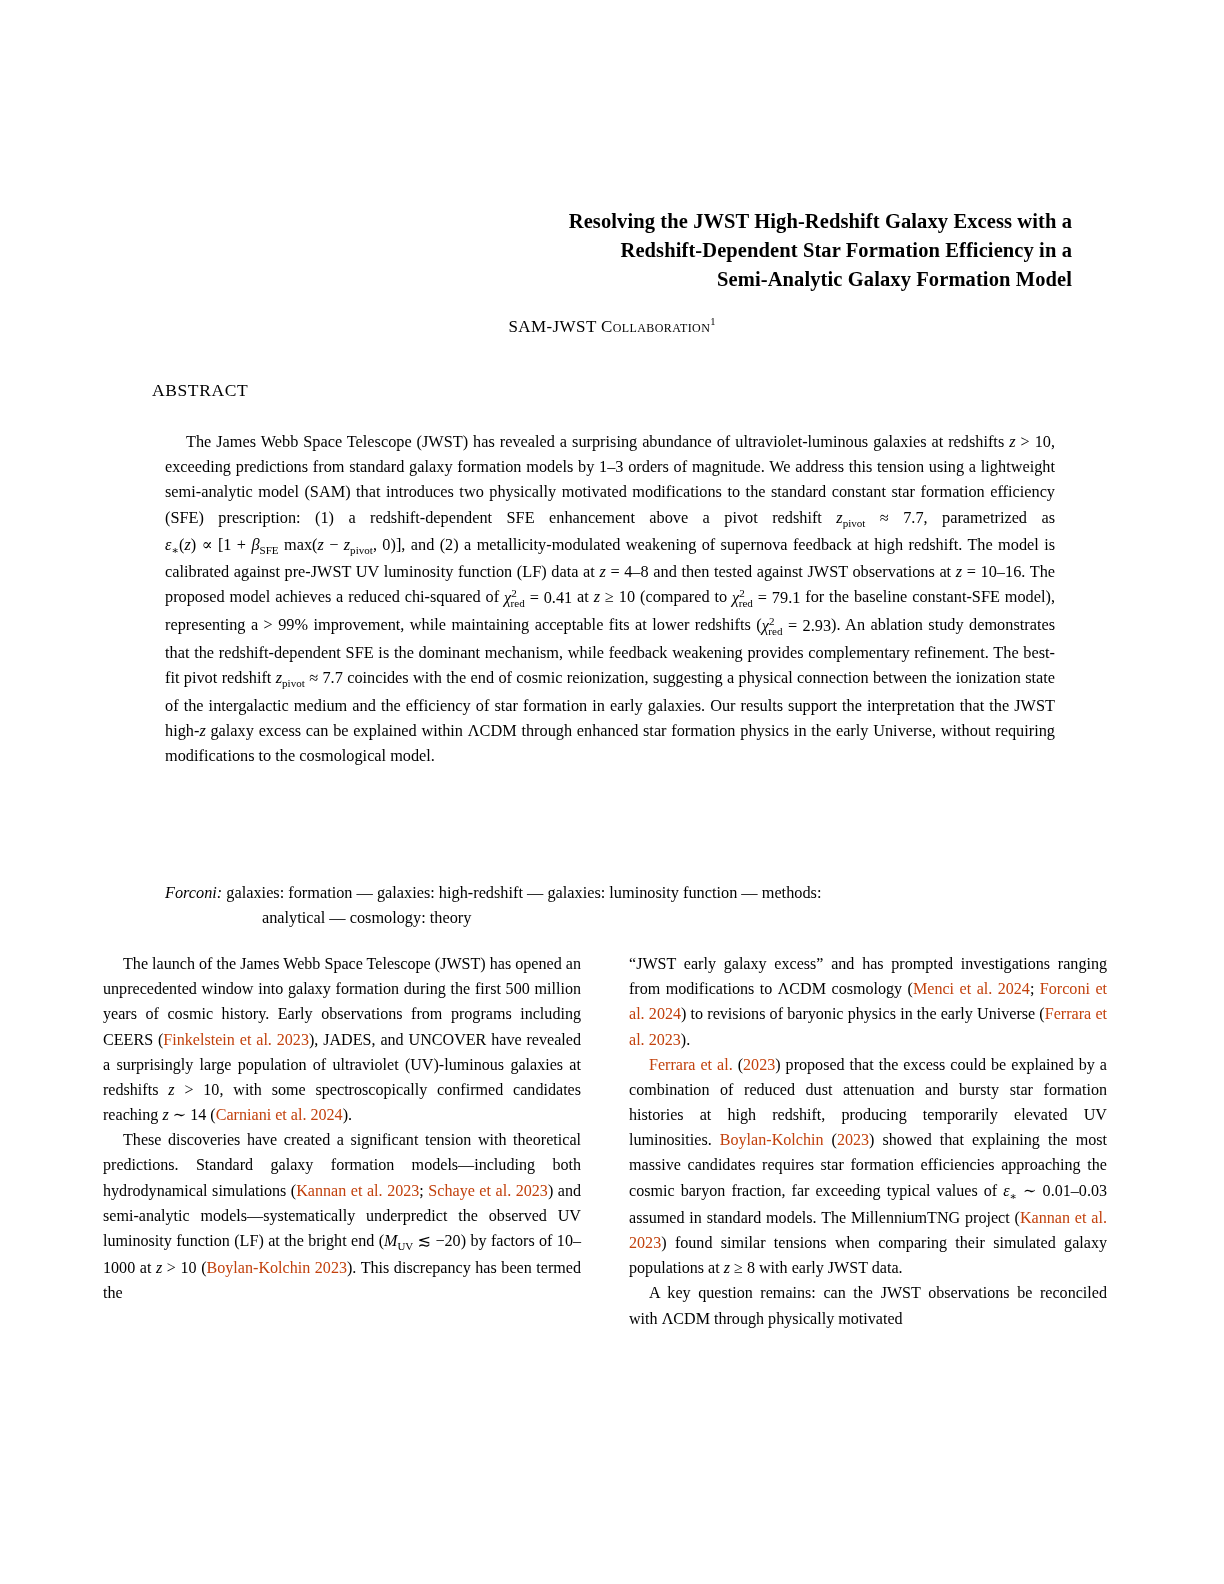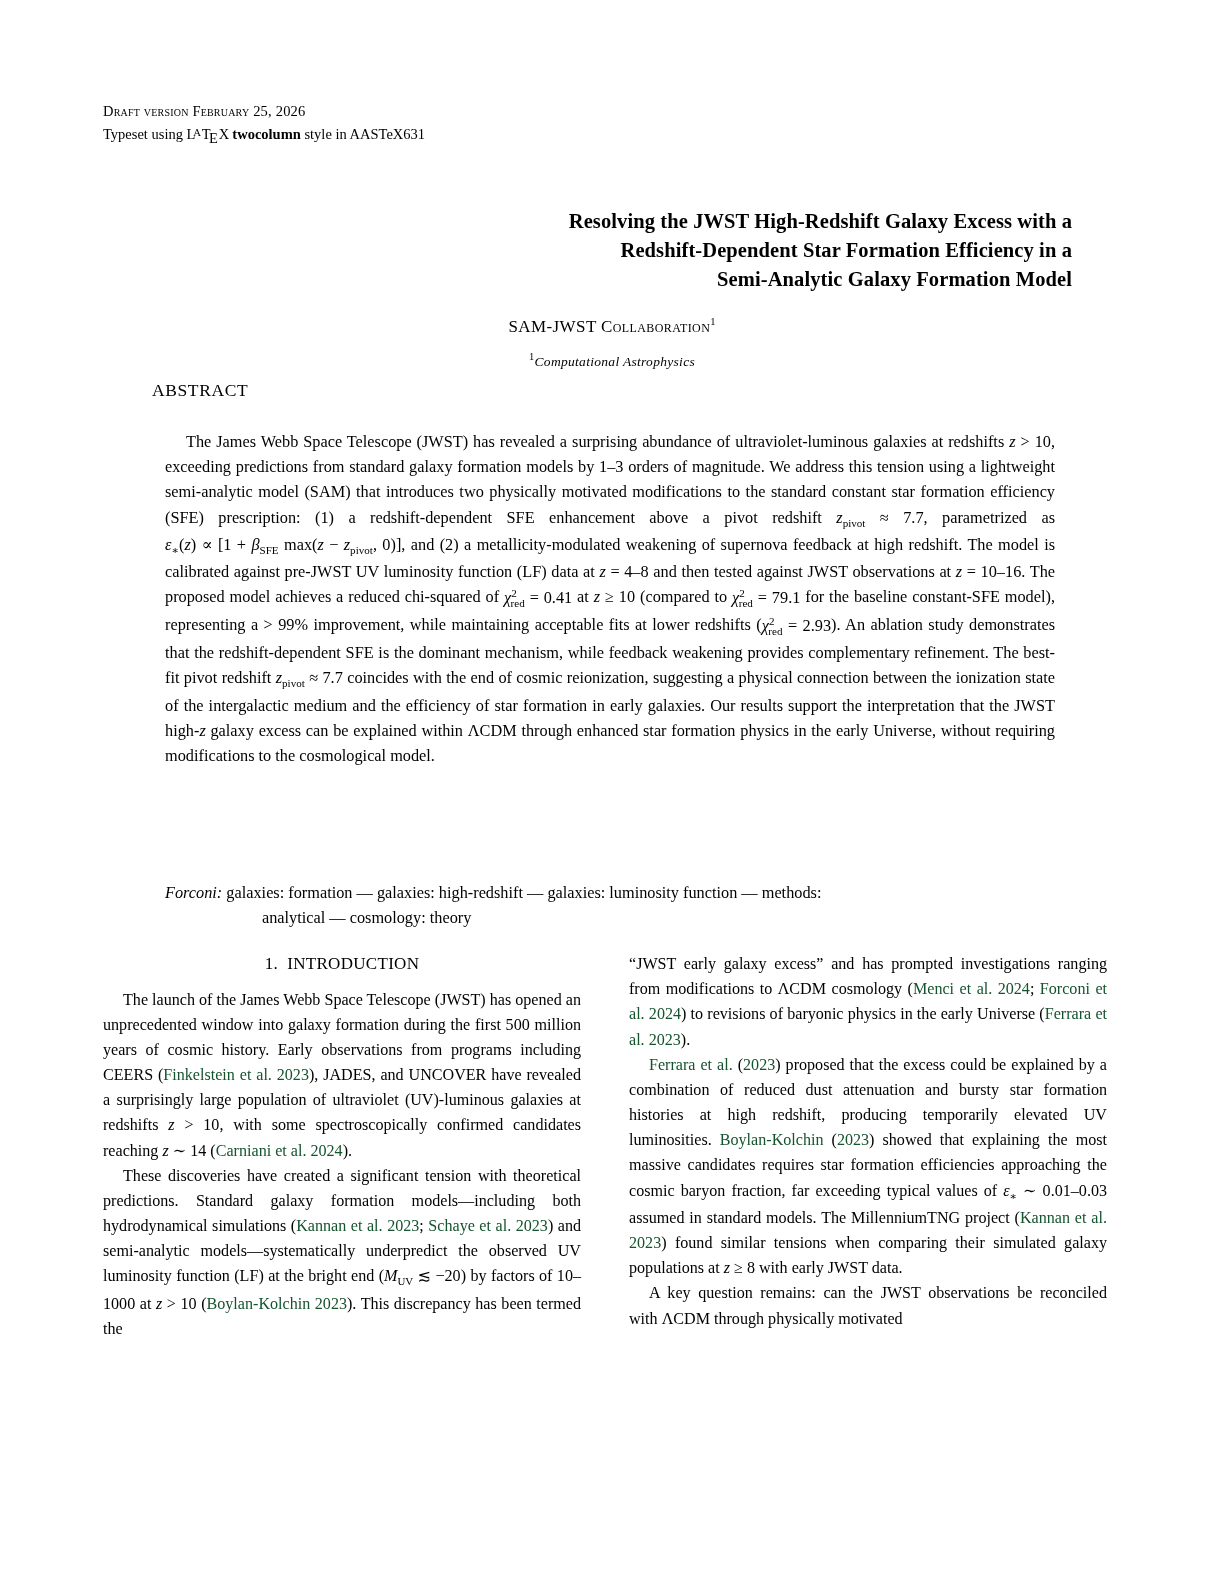--- a/index.html
+++ b/index.html
@@ -121,64 +121,56 @@
   .col p { margin: 0; text-indent: 20px; }
   .col p.noindent { text-indent: 0; }
   .section-head {
     text-align: center;
     text-indent: 0 !important;
     font-size: 17px;
     margin-bottom: 9px !important;
     letter-spacing: 0.3px;
   }
   a.cite, .cite {
-    color: #14532d;
+    color: #c2410c;
     text-decoration: none;
   }
   .mathvar { font-style: italic; font-family: "Liberation Serif", serif; }
   sub { font-size: 0.68em; }
   sup { font-size: 0.68em; }
   .nobreak { white-space: nowrap; }
 </style>
 </head>
 <body>
 
 <div class="page">
 
-  <div class="header">
-    <div class="smallcaps">Draft version February 25, 2026</div>
-    <div class="header-line2">
-      <span>Typeset using </span><span class="latex-logo">L<span class="a">A</span>T<span class="e">E</span>X</span> <span class="bold">twocolumn</span><span> style in AASTeX631</span>
-    </div>
-  </div>
 
   <div class="titleblock">
     <div class="paper-title">
       <div>Resolving the JWST High-Redshift Galaxy Excess with a</div>
       <div>Redshift-Dependent Star Formation Efficiency in a</div>
       <div>Semi-Analytic Galaxy Formation Model</div>
     </div>
     <div class="authors"><span>SAM-JWST Collaboration</span><sup>1</sup></div>
-    <div class="affiliation"><sup>1</sup><span>Computational Astrophysics</span></div>
   </div>
 
   <div class="abstract-head">ABSTRACT</div>
 
   <div class="abstract-body">
     <p>The James Webb Space Telescope (JWST) has revealed a surprising abundance of ultraviolet-luminous galaxies at redshifts <span class="mathvar">z</span> &gt; 10, exceeding predictions from standard galaxy formation models by 1–3 orders of magnitude. We address this tension using a lightweight semi-analytic model (SAM) that introduces two physically motivated modifications to the standard constant star formation efficiency (SFE) prescription: (1) a redshift-dependent SFE enhancement above a pivot redshift <span class="nobreak"><span class="mathvar">z</span><sub>pivot</sub> ≈ 7.7</span>, parametrized as <span class="nobreak"><span class="mathvar">ε</span><sub>∗</sub>(<span class="mathvar">z</span>) ∝ [1 + <span class="mathvar">β</span><sub>SFE</sub> max(<span class="mathvar">z</span> − <span class="mathvar">z</span><sub>pivot</sub>, 0)]</span>, and (2) a metallicity-modulated weakening of supernova feedback at high redshift. The model is calibrated against pre-JWST UV luminosity function (LF) data at <span class="nobreak"><span class="mathvar">z</span> = 4–8</span> and then tested against JWST observations at <span class="nobreak"><span class="mathvar">z</span> = 10–16</span>. The proposed model achieves a reduced chi-squared of <span class="nobreak"><span class="mathvar">χ</span><sup>2</sup><sub style="margin-left:-0.55em">red</sub> = 0.41</span> at <span class="nobreak"><span class="mathvar">z</span> ≥ 10</span> (compared to <span class="nobreak"><span class="mathvar">χ</span><sup>2</sup><sub style="margin-left:-0.55em">red</sub> = 79.1</span> for the baseline constant-SFE model), representing a &gt; 99% improvement, while maintaining acceptable fits at lower redshifts (<span class="nobreak"><span class="mathvar">χ</span><sup>2</sup><sub style="margin-left:-0.55em">red</sub> = 2.93</span>). An ablation study demonstrates that the redshift-dependent SFE is the dominant mechanism, while feedback weakening provides complementary refinement. The best-fit pivot redshift <span class="nobreak"><span class="mathvar">z</span><sub>pivot</sub> ≈ 7.7</span> coincides with the end of cosmic reionization, suggesting a physical connection between the ionization state of the intergalactic medium and the efficiency of star formation in early galaxies. Our results support the interpretation that the JWST high-<span class="mathvar">z</span> galaxy excess can be explained within ΛCDM through enhanced star formation physics in the early Universe, without requiring modifications to the cosmological model.</p>
   </div>
 
   <div class="keywords">
     <span class="kw-label">Forconi:</span>
     <span>galaxies: formation — galaxies: high-redshift — galaxies: luminosity function — methods:</span>
     <span class="kw-indent">analytical — cosmology: theory</span>
   </div>
 
   <div class="col col-left">
-    <p class="section-head"><span>1.</span>&nbsp; <span>INTRODUCTION</span></p>
 
     <p>The launch of the James Webb Space Telescope (JWST) has opened an unprecedented window into galaxy formation during the first 500 million years of cosmic history. Early observations from programs including CEERS (<a href="#" class="cite">Finkelstein et al. 2023</a>), JADES, and UNCOVER have revealed a surprisingly large population of ultraviolet (UV)-luminous galaxies at redshifts <span class="nobreak"><span class="mathvar">z</span> &gt; 10</span>, with some spectroscopically confirmed candidates reaching <span class="nobreak"><span class="mathvar">z</span> ∼ 14</span> (<a href="#" class="cite">Carniani et al. 2024</a>).</p>
 
     <p>These discoveries have created a significant tension with theoretical predictions. Standard galaxy formation models—including both hydrodynamical simulations (<a href="#" class="cite">Kannan et al. 2023</a>; <a href="#" class="cite">Schaye et al. 2023</a>) and semi-analytic models—systematically underpredict the observed UV luminosity function (LF) at the bright end (<span class="nobreak"><span class="mathvar">M</span><sub>UV</sub> ≲ −20</span>) by factors of 10–1000 at <span class="nobreak"><span class="mathvar">z</span> &gt; 10</span> (<a href="#" class="cite">Boylan-Kolchin 2023</a>). This discrepancy has been termed the</p>
   </div>
 
   <div class="col col-right">
     <p class="noindent">“JWST early galaxy excess” and has prompted investigations ranging from modifications to ΛCDM cosmology (<a href="#" class="cite">Menci et al. 2024</a>; <a href="#" class="cite">Forconi et al. 2024</a>) to revisions of baryonic physics in the early Universe (<a href="#" class="cite">Ferrara et al. 2023</a>).</p>
 
     <p><a href="#" class="cite">Ferrara et al.</a> (<a href="#" class="cite">2023</a>) proposed that the excess could be explained by a combination of reduced dust attenuation and bursty star formation histories at high redshift, producing temporarily elevated UV luminosities. <a href="#" class="cite">Boylan-Kolchin</a> (<a href="#" class="cite">2023</a>) showed that explaining the most massive candidates requires star formation efficiencies approaching the cosmic baryon fraction, far exceeding typical values of <span class="nobreak"><span class="mathvar">ε</span><sub>∗</sub> ∼ 0.01–0.03</span> assumed in standard models. The MillenniumTNG project (<a href="#" class="cite">Kannan et al. 2023</a>) found similar tensions when comparing their simulated galaxy populations at <span class="nobreak"><span class="mathvar">z</span> ≥ 8</span> with early JWST data.</p>

